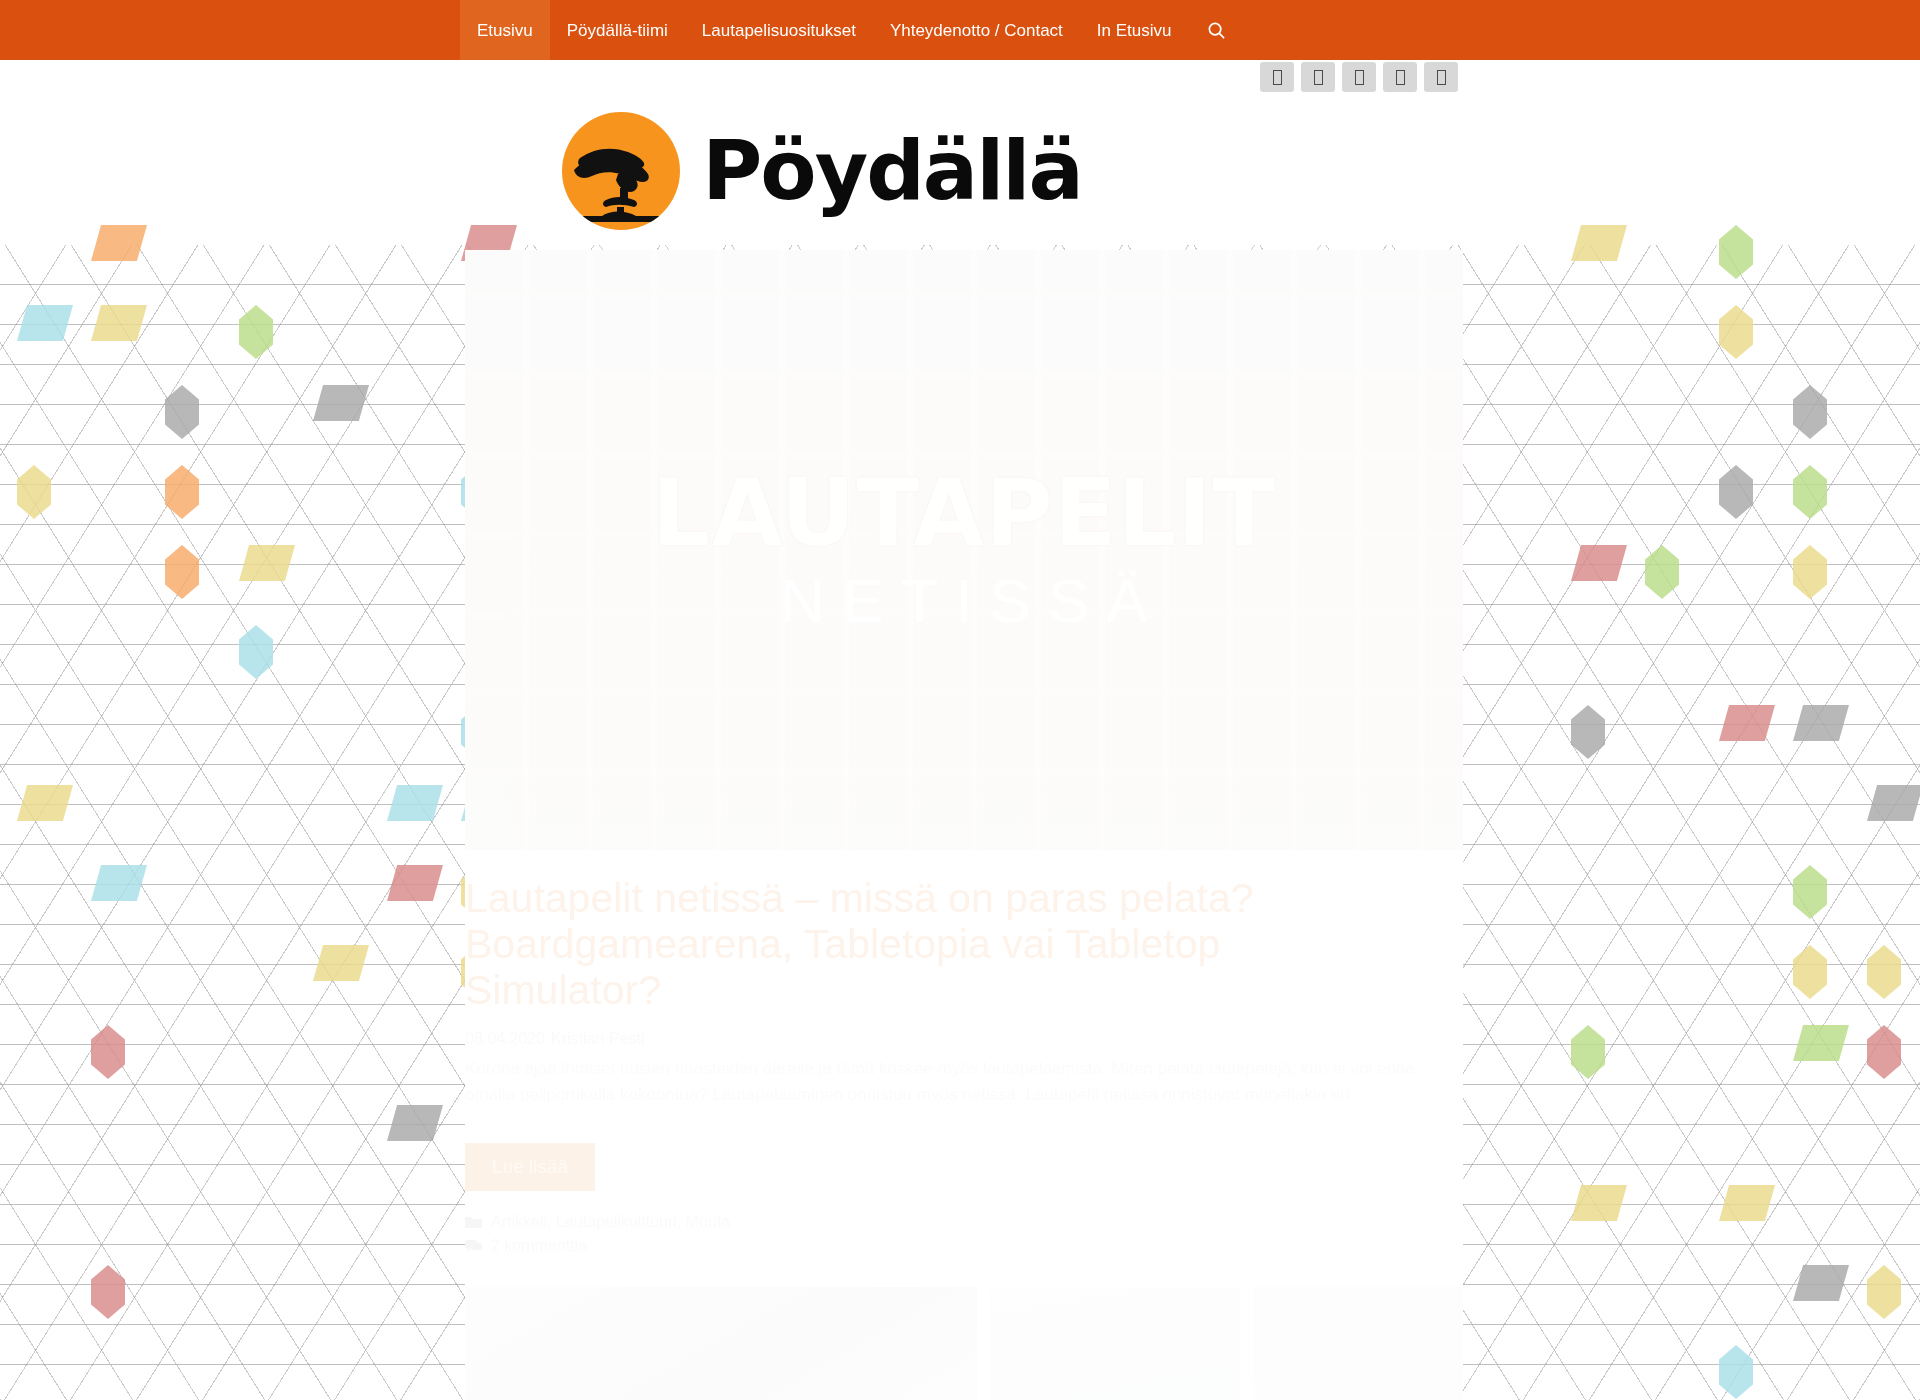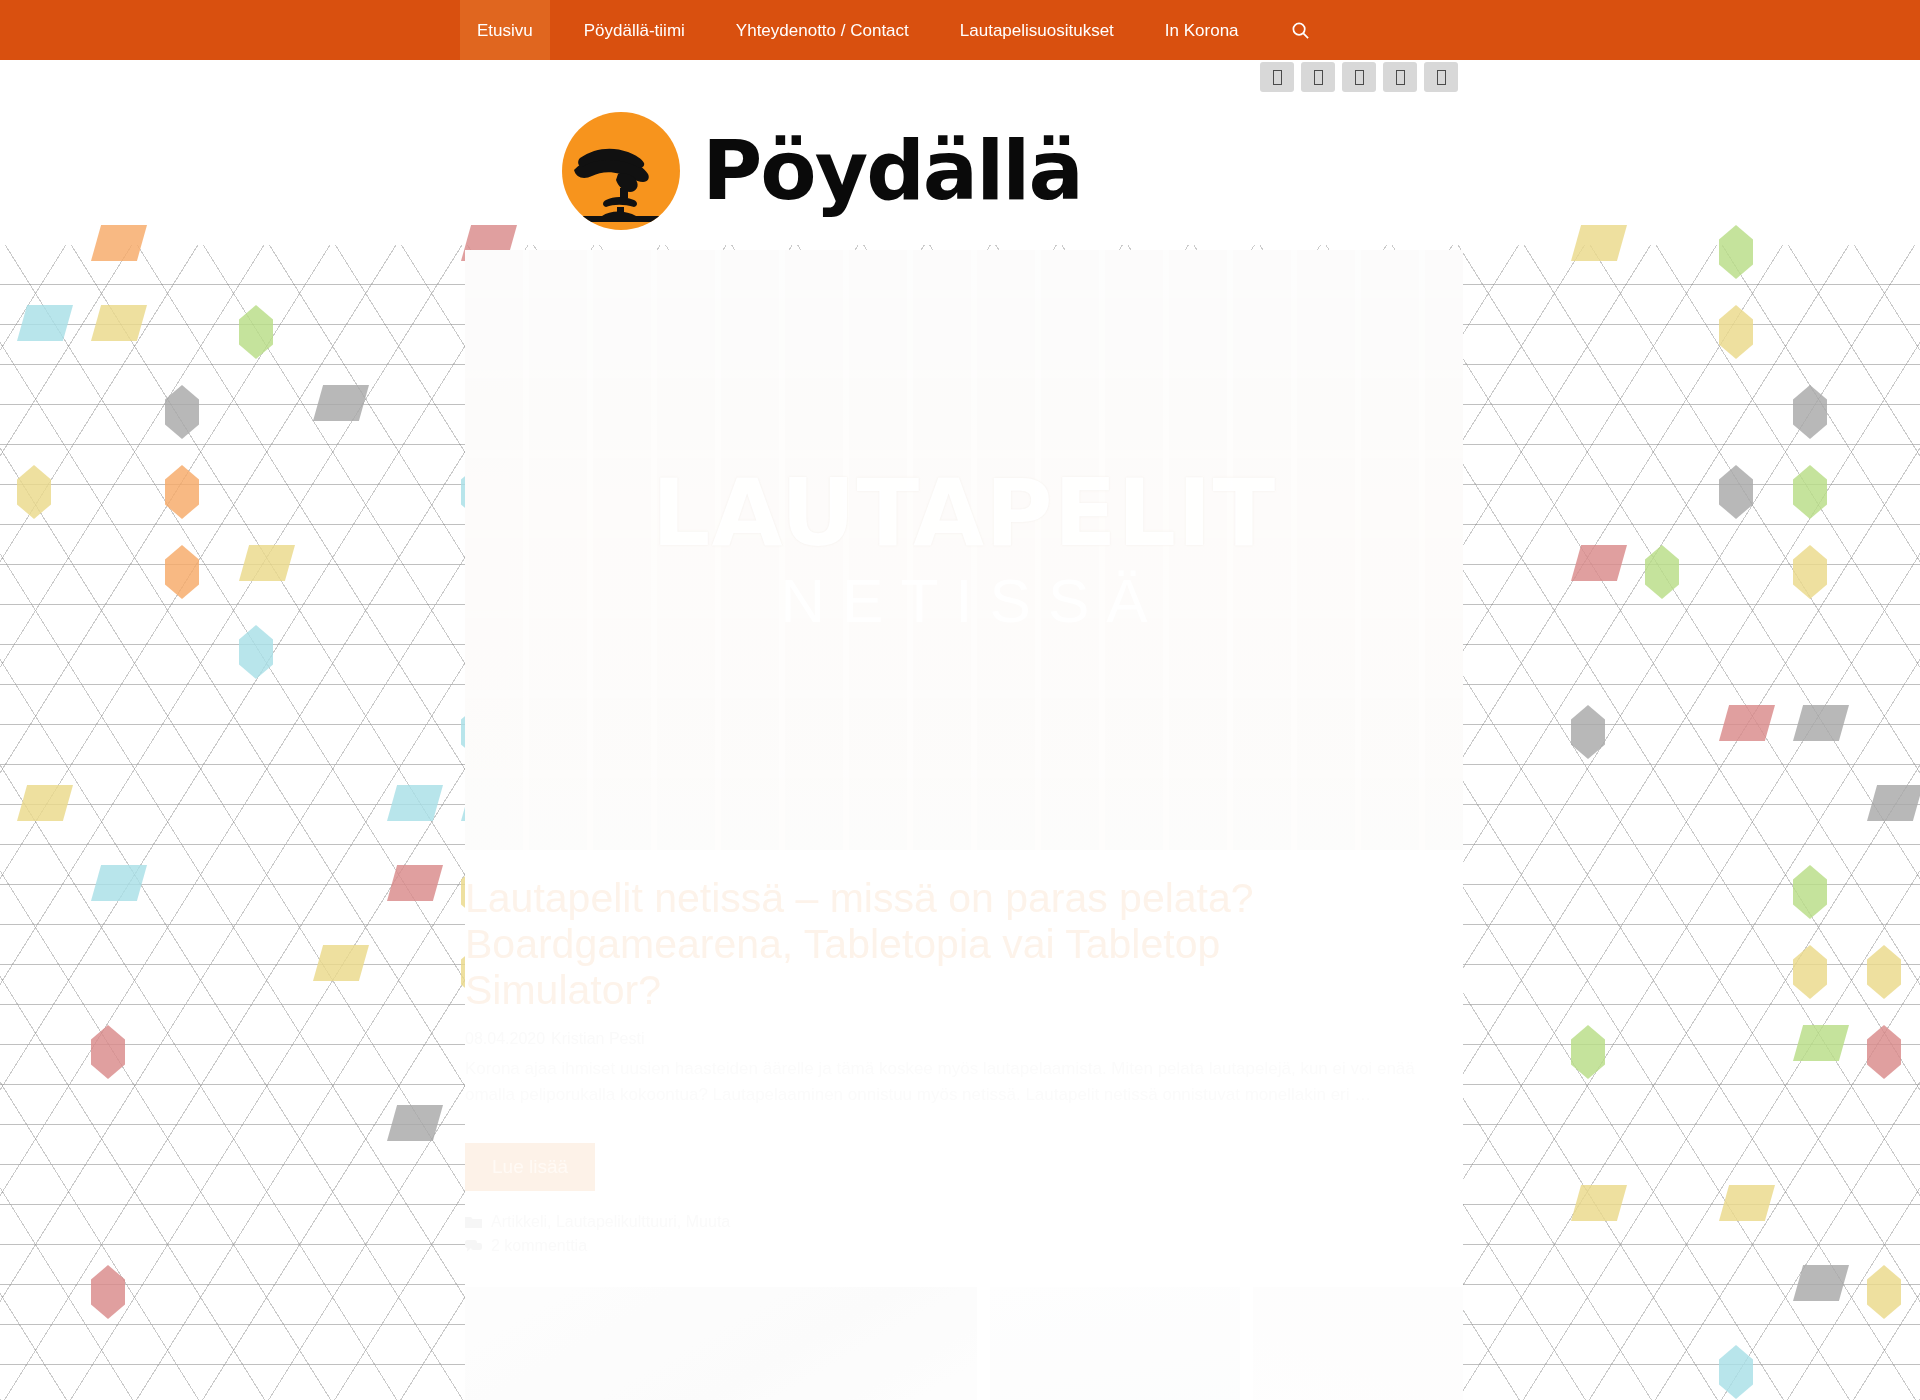--- a/index.html
+++ b/index.html
@@ -57,21 +57,20 @@
   .topnav {
     position: absolute; top: 0; left: 0;
     width: 1920px; height: 60px;
     background: #d9500f;
     z-index: 40;
   }
   .nav-inner {
     display: flex; align-items: stretch;
     height: 60px;
     padding-left: 460px;
-    gap: 17px;
   }
   .nav-item {
     display: flex; align-items: center; gap: 9px;
     padding: 0 17px;
     color: #ffffff;
     font-size: 17px;
     line-height: 1;
     white-space: nowrap;
     cursor: pointer;
     text-decoration: none;
@@ -316,27 +315,27 @@
 
 <nav class="topnav">
   <div class="nav-inner" id="nav-inner">
       <a class="nav-item active">
         <span>Etusivu</span>
       </a>
       <a class="nav-item">
         <span>Pöydällä-tiimi</span>
       </a>
       <a class="nav-item">
+        <span>Lautapelisuositukset</span>
+      </a>
+      <a class="nav-item">
         <span>Yhteydenotto / Contact</span>
       </a>
       <a class="nav-item">
-        <span>Lautapelisuositukset</span>
-      </a>
-      <a class="nav-item">
-        <span>In Korona</span>
+        <span>In Etusivu</span>
       </a>
       <div class="nav-search">
         <svg viewBox="0 0 20 20" width="19" height="19" aria-hidden="true">
           <circle cx="8.5" cy="8.5" r="6" fill="none" stroke="#ffffff" stroke-width="1.8"></circle>
           <line x1="13" y1="13" x2="18" y2="18" stroke="#ffffff" stroke-width="1.8"></line>
         </svg>
       </div>
     </div>
 </nav>
 

